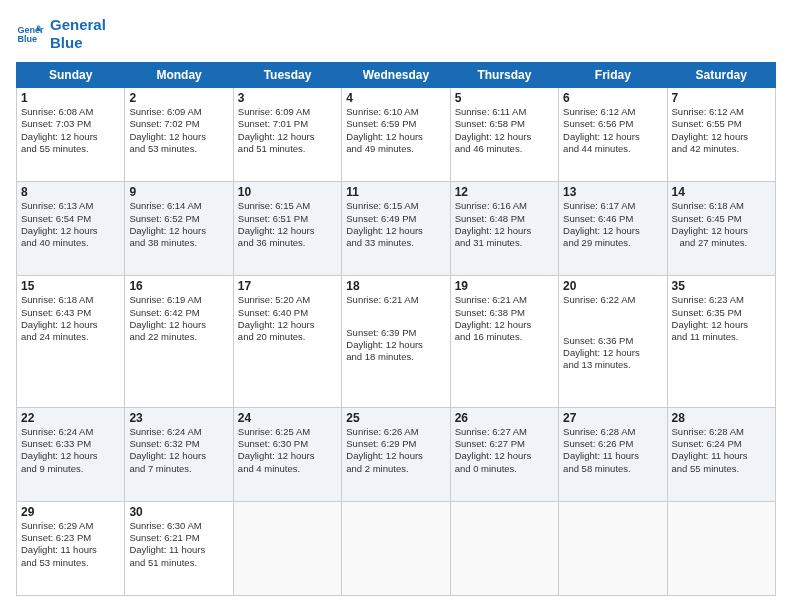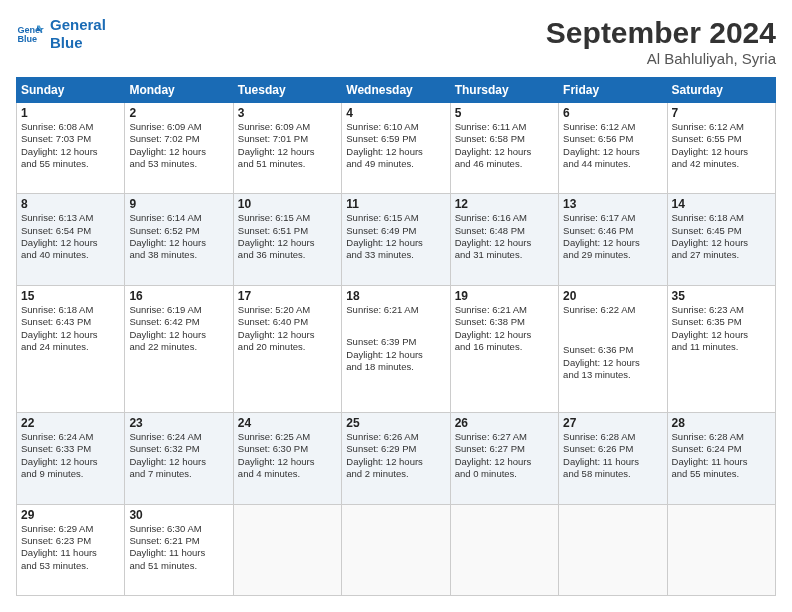--- a/index.html
+++ b/index.html
@@ -49,21 +49,21 @@
       border-collapse: collapse;
       width: 100%;
       table-layout: fixed;
     }
     .calendar th {
       background: #1a6bb5;
       color: #fff;
       font-size: 12px;
       font-weight: bold;
       padding: 5px 4px;
-      text-align: left;
+      text-align: center;
       border: 1px solid #1a6bb5;
     }
     .calendar td {
       border: 1px solid #ccc;
       vertical-align: top;
       padding: 3px 4px;
       font-size: 9.5px;
       color: #333;
       background: #fff;
     }
@@ -91,24 +91,20 @@
         <text x="2" y="18" font-size="13" font-weight="bold" fill="#1a6bb5">General</text>
         <text x="2" y="32" font-size="13" font-weight="bold" fill="#1a6bb5">Blue</text>
         <polygon points="30,8 38,18 30,14" fill="#1a6bb5"></polygon>
         <polygon points="30,8 38,18 34,8" fill="#4a9fd4"></polygon>
       </svg>
       <div style="display:flex;flex-direction:column;line-height:1.2;margin-left:2px;">
         <span style="font-size:15px;font-weight:bold;color:#1a6bb5;">General</span>
         <span style="font-size:15px;font-weight:bold;color:#1a6bb5;">Blue</span>
       </div>
     </div>
-    <div class="title-block">
-      <div class="month-title">September 2024</div>
-      <div class="location">Al Bahluliyah, Syria</div>
-    </div>
   </div>
 
   <table class="calendar">
     <thead>
       <tr>
         <th>Sunday</th>
         <th>Monday</th>
         <th>Tuesday</th>
         <th>Wednesday</th>
         <th>Thursday</th>
@@ -209,21 +205,21 @@
             <span style="display: block; line-height: 1.3;">Sunrise: 6:17 AM</span>
             <span style="display: block; line-height: 1.3;">Sunset: 6:46 PM</span>
             <span style="display: block; line-height: 1.3;">Daylight: 12 hours</span>
             <span style="display: block; line-height: 1.3;">and 29 minutes.</span>
           </td>
           <td>
             <span class="day-number">14</span>
             <span style="display: block; line-height: 1.3;">Sunrise: 6:18 AM</span>
             <span style="display: block; line-height: 1.3;">Sunset: 6:45 PM</span>
             <span style="display: block; line-height: 1.3;">Daylight: 12 hours</span>
-            <span style="display: block; line-height: 1.3;">and 27 minutes.</span>
+            <span style="display: block; line-height: 1.3; margin-left: 8px;">and 27 minutes.</span>
           </td>
         </tr>
         <tr>
           <td>
             <span class="day-number">15</span>
             <span style="display: block; line-height: 1.3;">Sunrise: 6:18 AM</span>
             <span style="display: block; line-height: 1.3;">Sunset: 6:43 PM</span>
             <span style="display: block; line-height: 1.3;">Daylight: 12 hours</span>
             <span style="display: block; line-height: 1.3;">and 24 minutes.</span>
           </td>

